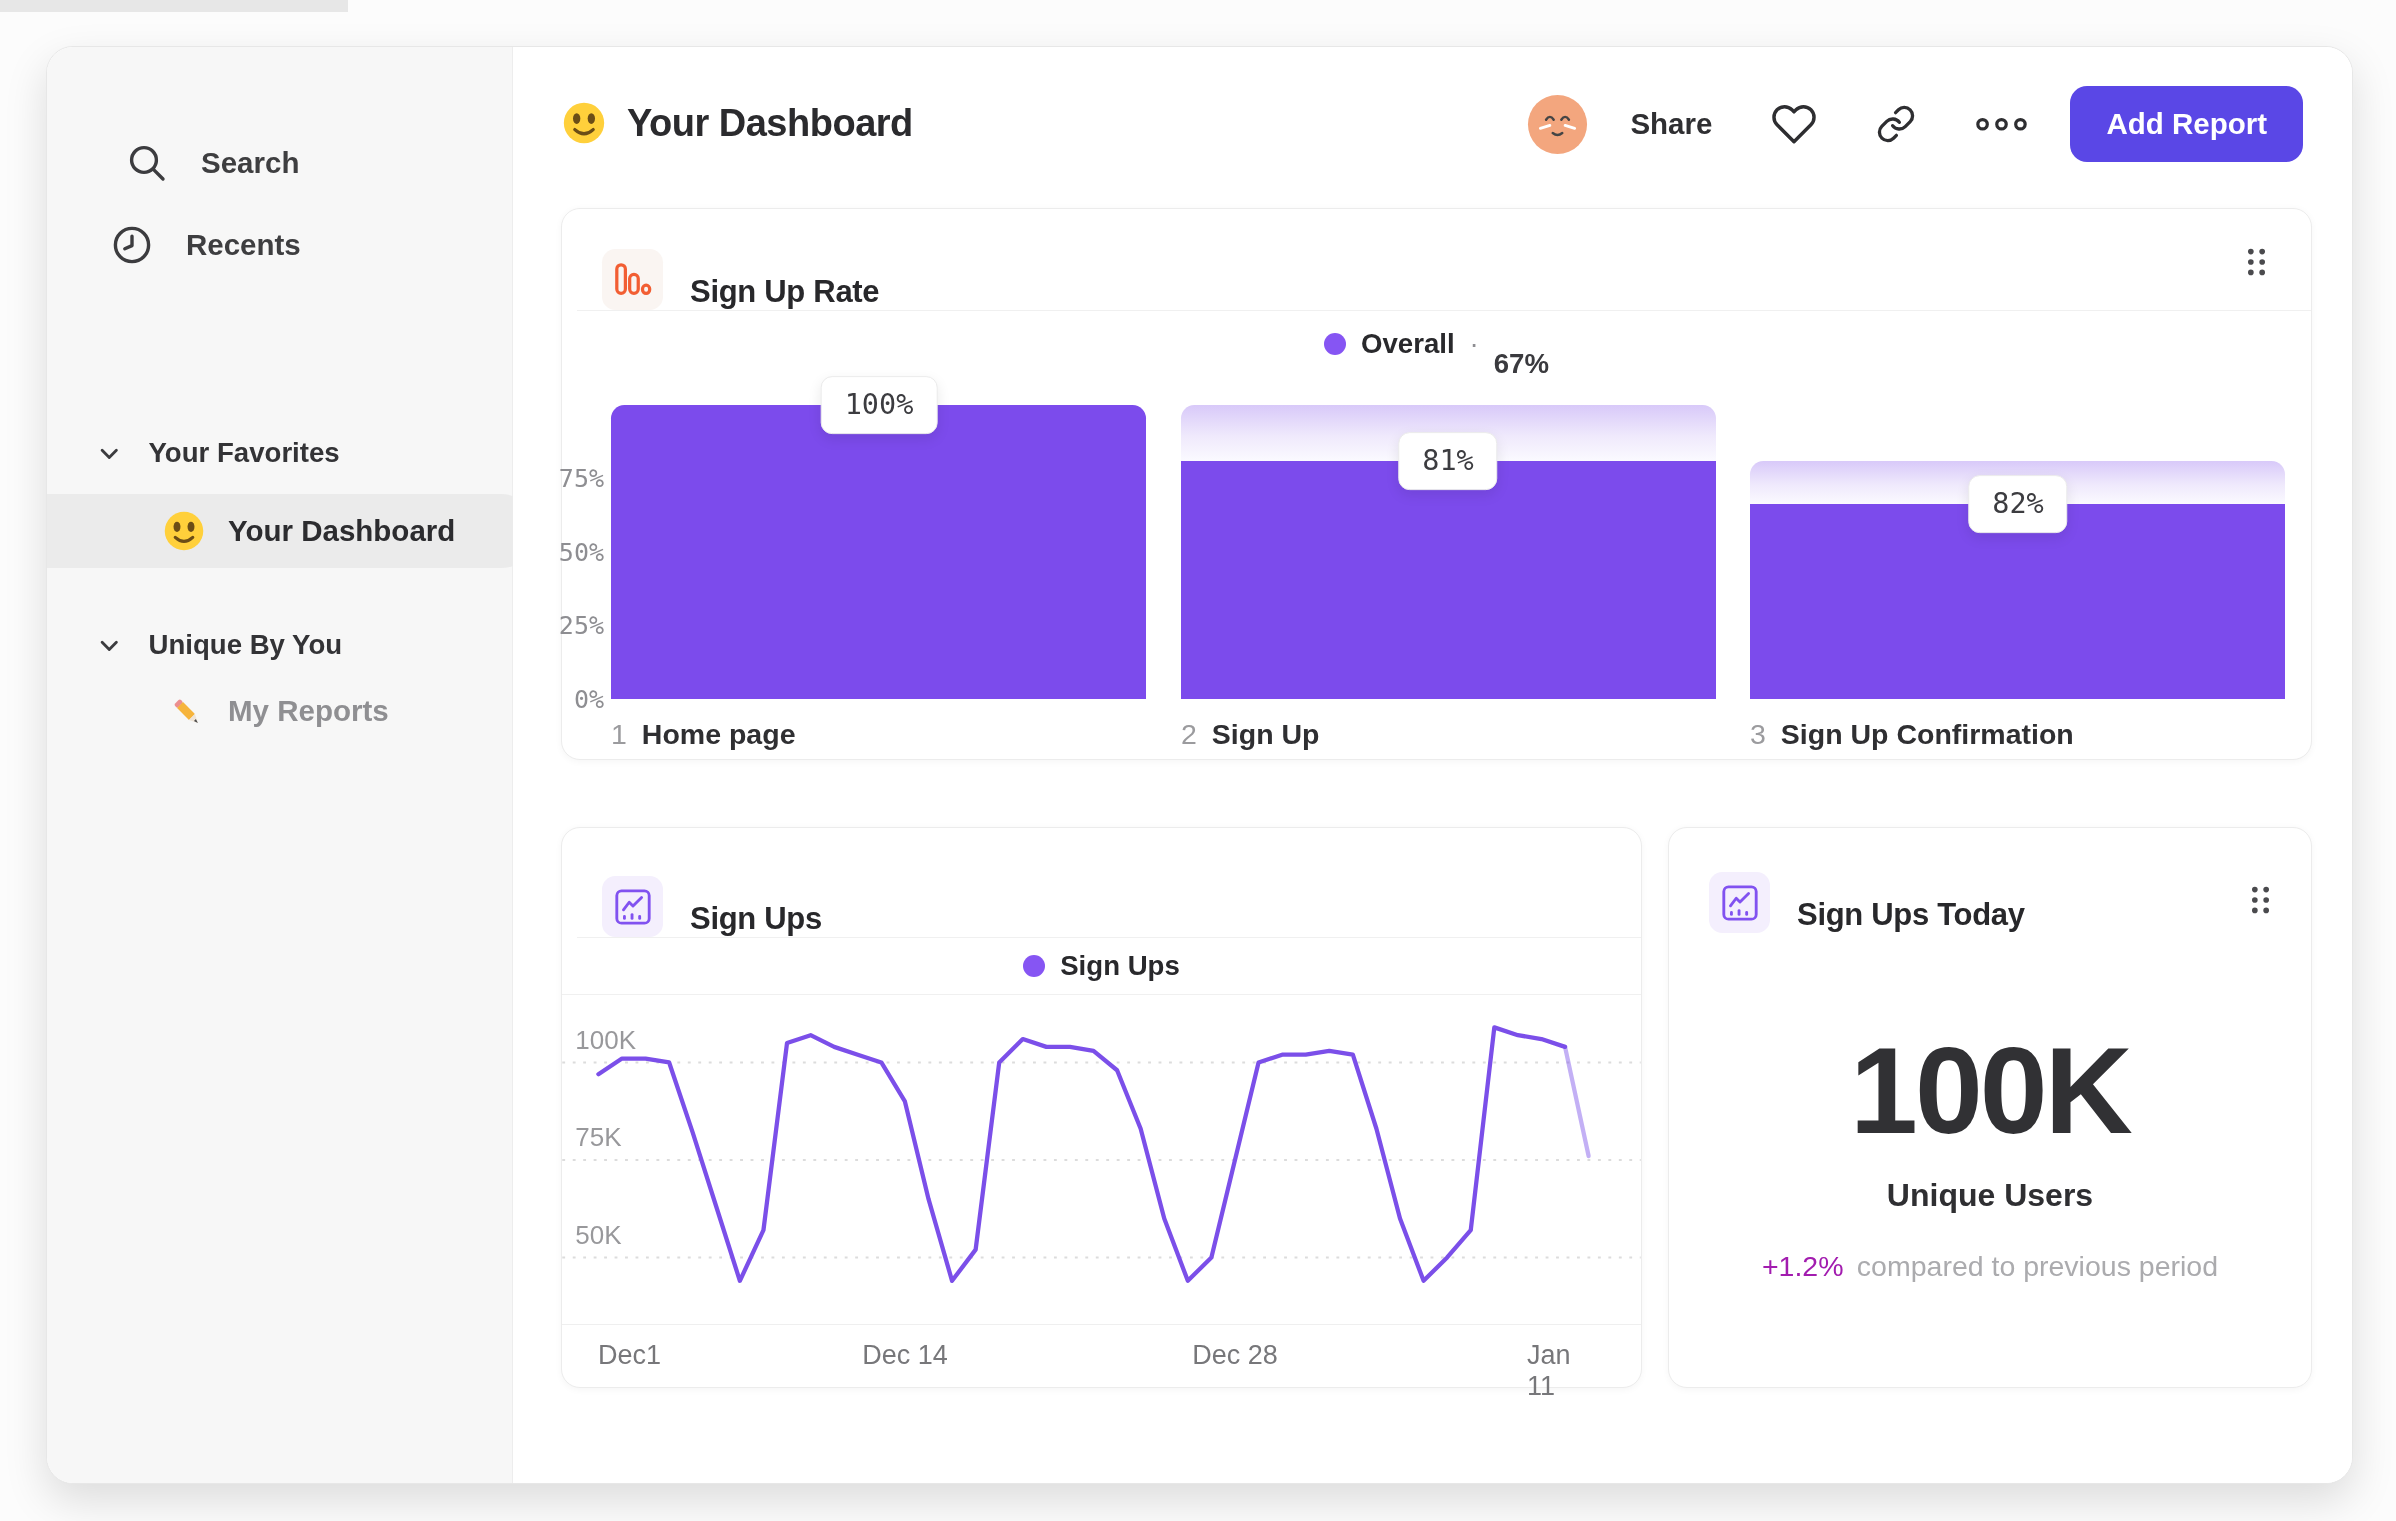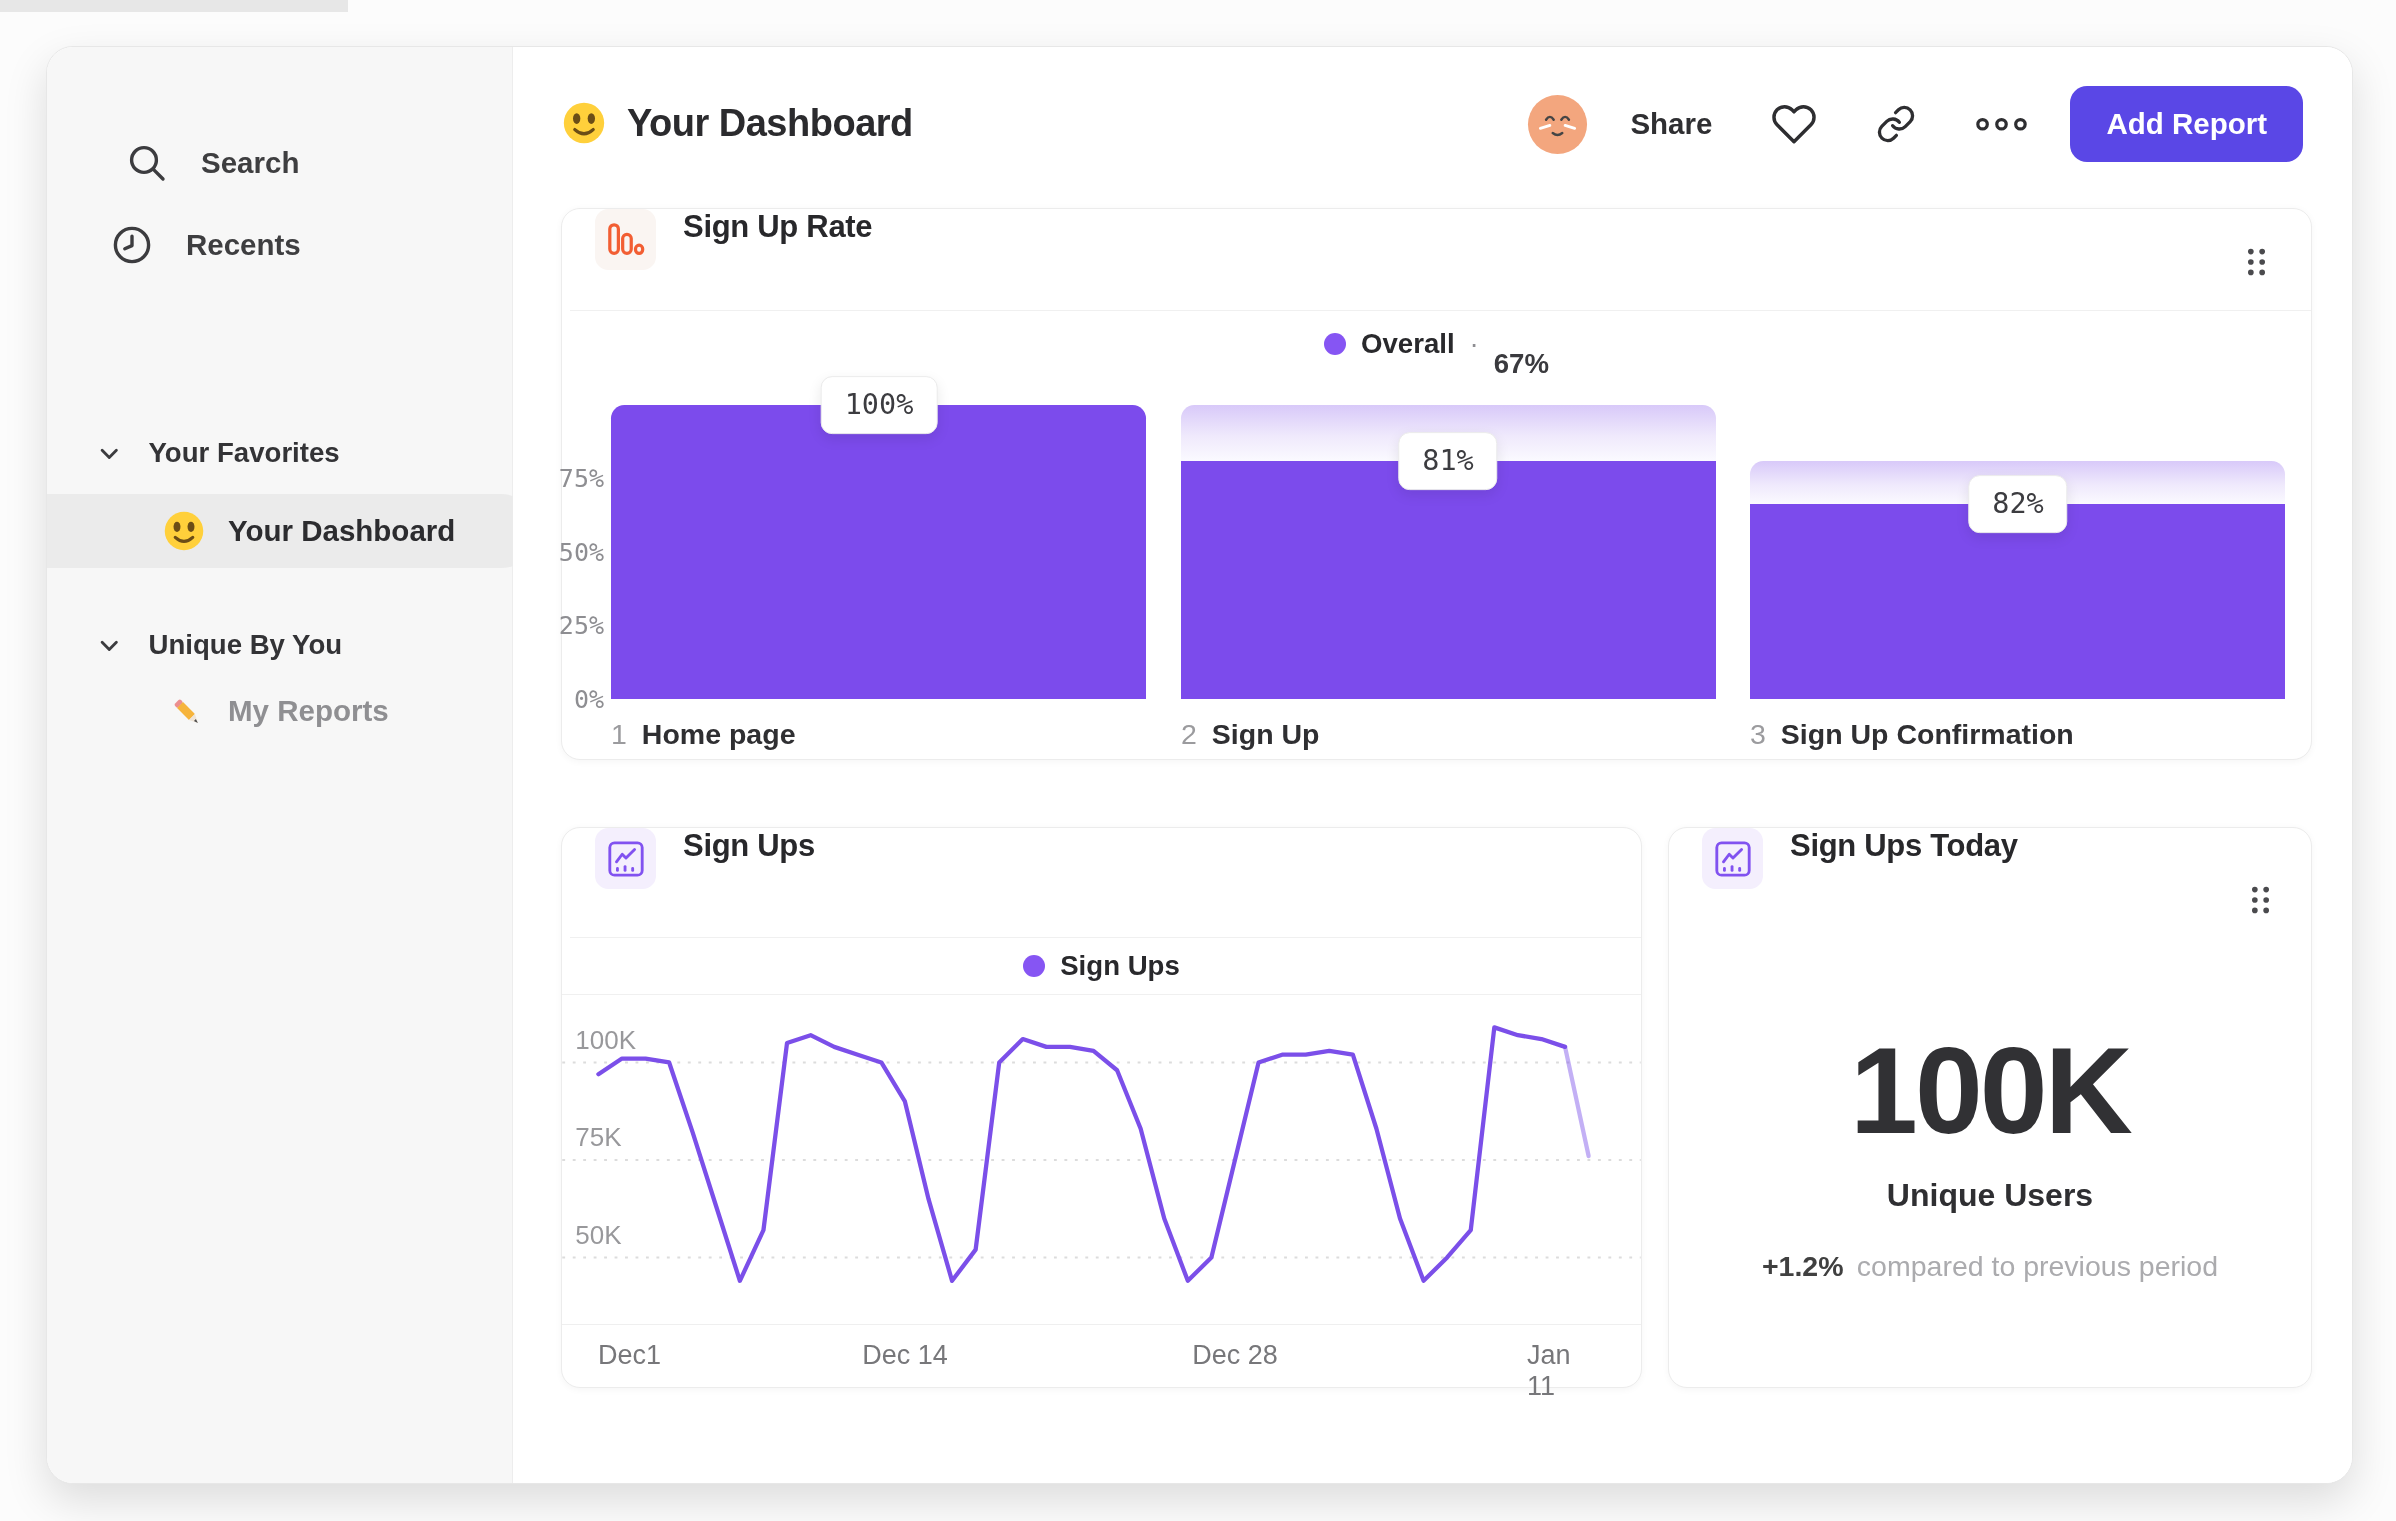--- a/index.html
+++ b/index.html
@@ -33,21 +33,21 @@
   .page-head .title{font-size:38px;font-weight:700;color:#2b2b2e;letter-spacing:-0.5px;}
   .head-right{position:absolute;right:49px;top:39px;height:76px;display:flex;align-items:center;}
   .share-lbl{font-size:29.5px;font-weight:600;color:#2f2f32;margin:0 0 0 42px;cursor:pointer;}
   .head-icon{margin-left:59px;cursor:pointer;display:flex;align-items:center;}
   .add-btn{margin-left:42px;background:#5a47e6;color:#fff;font-size:29.5px;font-weight:600;
     border:none;border-radius:17px;padding:0 36px;height:76px;cursor:pointer;
     font-family:"Liberation Sans","DejaVu Sans",sans-serif;}
 
   .card{position:absolute;background:#fff;border:1px solid #ececec;border-radius:19px;
     box-shadow:0 1.9px 7.6px rgba(0,0,0,.04);}
-  .card-head{position:absolute;left:8px;top:0;right:0;height:101px;display:flex;align-items:flex-start;
+  .card-head{position:absolute;left:15px;top:0;right:0;height:101px;display:flex;align-items:flex-end;
     padding-left:25px;}
   .chart-icon-box{width:61px;height:61px;border-radius:13.3px;display:flex;align-items:center;
     justify-content:center;}
   .chart-icon-box.orange{background:#faf5f2;}
   .chart-icon-box.purple{background:#f4effd;}
   .card-title{font-size:31px;font-weight:700;color:#28282b;margin-left:27px;letter-spacing:-0.3px;}
   .drag-handle{position:absolute;cursor:grab;}
 
   
   #funnel-card{left:48px;top:161px;width:1749px;height:550px;}
@@ -78,21 +78,21 @@
   .l-axis{position:absolute;left:0;right:0;top:496px;border-top:1px solid #efefef;}
   .l-xtick{position:absolute;top:512px;font-size:27px;color:#77777a;}
 
   
   #metric-card{left:1155px;top:780px;width:642px;height:559px;}
   .metric-body{position:absolute;left:0;right:0;top:202px;display:flex;flex-direction:column;
     align-items:center;}
   .metric-value{font-size:122px;font-weight:700;color:#313134;letter-spacing:-2.9px;line-height:1;}
   .metric-label{font-size:32px;font-weight:600;color:#2f2f32;margin-top:25px;}
   .metric-delta-row{margin-top:36px;font-size:28.5px;display:flex;gap:13.3px;align-items:baseline;}
-  .metric-delta{color:#404040;font-weight:700;}
+  .metric-delta{color:#a21caf;font-weight:400;}
   .metric-note{color:#ababae;font-weight:400;}
 </style>
 </head>
 <body>
 
 <div class="top-strip"></div>
 
 <div class="window">
 
   <div class="sidebar">

